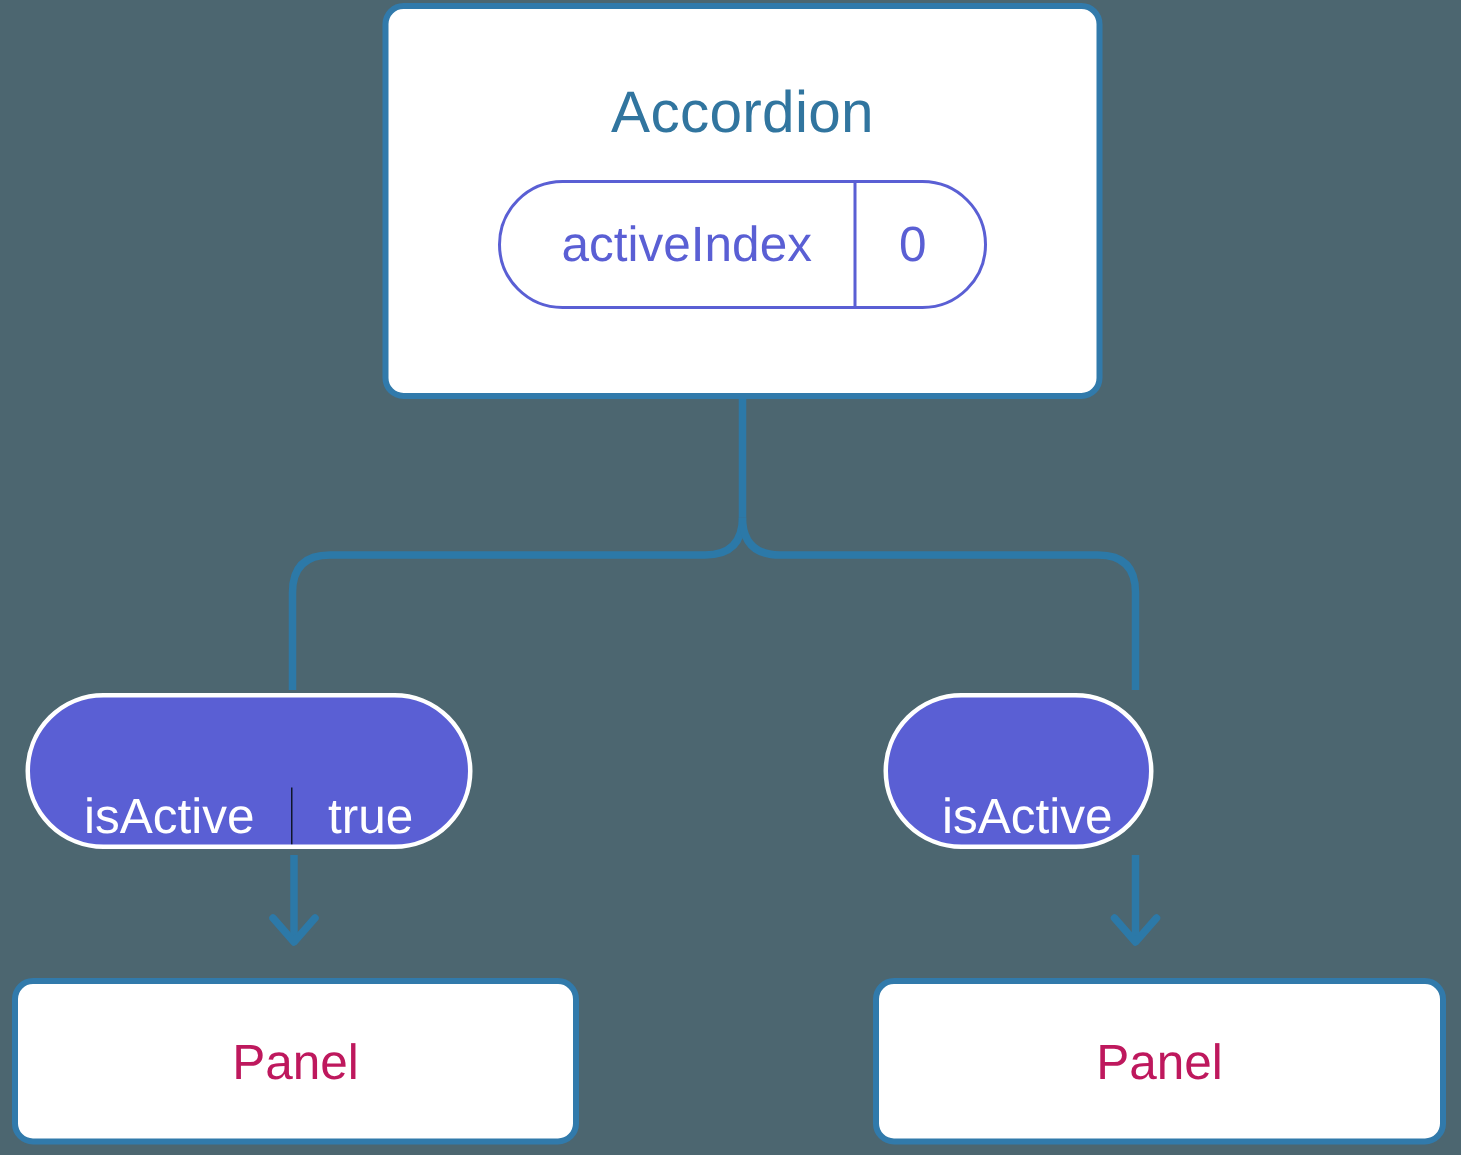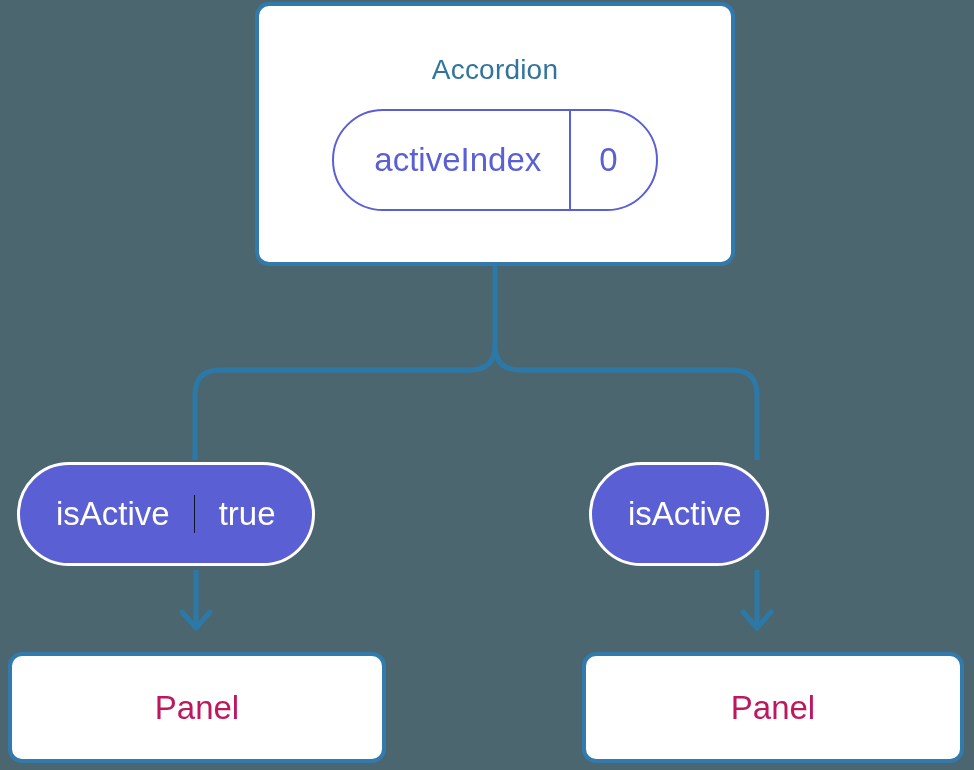--- a/index.html
+++ b/index.html
@@ -45,36 +45,36 @@
     width: 480px;
     height: 264px;
     display: flex;
     flex-direction: column;
     align-items: center;
     justify-content: flex-start;
   }
 
   .card-title {
     color: #31759f;
-    font-size: 28px;
+    font-size: 39px;
     line-height: 1;
     margin-top: 50px;
     letter-spacing: 0.2px;
     white-space: nowrap;
   }
 
   
   .pill-outline {
     display: flex;
     align-items: stretch;
     border: 2px solid #5a5fd4;
     border-radius: 999px;
     background: transparent;
     margin-top: 25px;
-    height: 102px;
+    height: 86px;
     box-sizing: border-box;
     overflow: hidden;
   }
   .pill-outline .pkey {
     display: flex;
     align-items: center;
     justify-content: center;
     padding: 0 28px 0 40px;
     color: #5a5fd4;
     font-size: 33px;
@@ -88,21 +88,21 @@
     color: #5a5fd4;
     font-size: 33px;
     border-left: 2px solid #5a5fd4;
     white-space: nowrap;
   }
 
   
   .pill-filled {
     position: absolute;
     display: flex;
-    align-items: center;
+    align-items: flex-end;
     background: #5a5fd4;
     border: 3px solid #ffffff;
     border-radius: 999px;
     height: 104px;
     box-sizing: border-box;
     overflow: hidden;
   }
   .pill-filled .pkey {
     display: flex;
     align-items: center;

